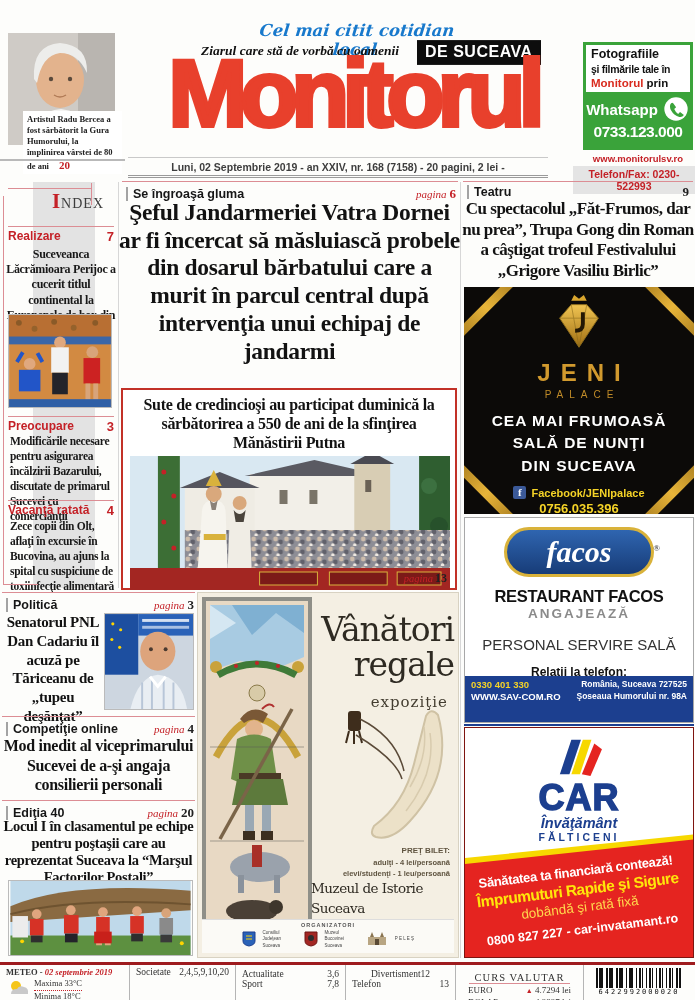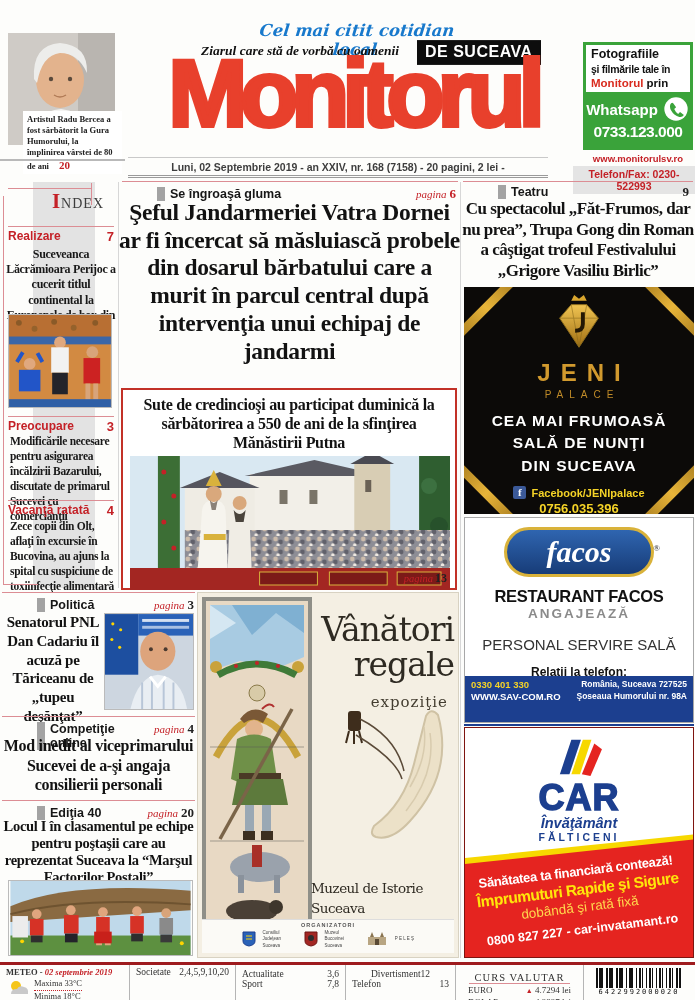--- a/index.html
+++ b/index.html
@@ -49,21 +49,21 @@
   .idx-title { left:8px; top:189px; width:96px; text-align:right; font-family:"Liberation Serif",serif; color:#3c3c3c;
                font-size:14px; letter-spacing:1px;}
   .idx-title .ini { color:#c42127; font-size:21px; font-weight:bold;}
   .idx-kicker { display:flex; justify-content:space-between; font-weight:bold; font-size:12px; color:#c42127;}
   .idx-kicker .pg { font-size:13px; }
   .idx-title-text { font-family:"Liberation Serif",serif; font-weight:bold; color:#181818; letter-spacing:-.3px;}
   .photo-frame { border:1px solid #bbb; }
 
   
   .kick { display:flex; justify-content:space-between; align-items:baseline; }
-  .kick .kt { font-weight:bold; font-size:12.5px; color:#161616; border-left:8px solid #a3a3a3; padding-left:5px;margin-left:31px;}
+  .kick .kt { font-weight:bold; font-size:12.5px; color:#161616; border-left:2px solid #a3a3a3; padding-left:5px;}
   .kick .pl { font-family:"Liberation Serif",serif; font-style:italic; font-size:11px; color:#c42127;}
   .kick .pn { font-family:"Liberation Serif",serif; font-weight:bold; font-size:13px; color:#222; margin-left:3px;}
   .kick .pn.red { color:#c42127;}
   .story-title { font-family:"Liberation Serif",serif; font-weight:bold; color:#121212; text-align:center; letter-spacing:-.3px;}
 
   
   .main-headline { left:118px; top:199px; width:343px; font-size:23.5px; line-height:1.18; }
   .putna-box { left:121px; top:388px; width:336px; height:202px; border:2px solid #c23127; background:#fff; padding:5px 7px;}
   .putna-head { font-size:16px; line-height:1.2; }
   .putna-page { position:absolute; right:8px; bottom:2px; }
@@ -412,20 +412,25 @@
     </div>
     <div class="expo-sub">expoziţie</div>
     <svg class="abs" style="left:128px;top:112px;" width="128" height="150" viewBox="0 0 128 150">
       <rect x="22" y="6" width="13" height="20" rx="3" fill="#3e2d1c"></rect>
       <path d="M23 26 l-3 12 M28 26 l0 13 M33 26 l3 12" stroke="#3e2d1c" stroke-width="2"></path>
       <path d="M34 14 q36 18 44 52" stroke="#5a4a38" stroke-width="1.5" fill="none"></path>
       <path d="M30 30 q40 24 46 44" stroke="#5a4a38" stroke-width="1.5" fill="none"></path>
       <path d="M112 10 q16 58 -28 106 q-18 20 -34 16 q-7 -2 -2 -11 q30 -22 40 -62 q8 -32 12 -48 q5 -9 12 -1z" fill="#ece1c8" stroke="#cfc2a4" stroke-width="2"></path>
       <path d="M104 28 q6 40 -24 78 M98 22 q4 30 -14 60" stroke="#d8cbae" stroke-width="1.5" fill="none"></path>
     </svg>
+    <div class="expo-price">
+      <div class="lbl">PREŢ BILET:</div>
+      <div class="ln">adulţi - 4 lei/persoană</div>
+      <div class="ln">elevi/studenţi - 1 leu/persoană</div>
+    </div>
     <div class="expo-venue">
       <div>Muzeul de Istorie Suceava</div>
       <div>5 iulie - 6 octombrie 2019</div>
     </div>
     <div class="expo-org">
       <div class="org-label">ORGANIZATORI</div>
       <div class="org-row">
         <svg width="14" height="16" viewBox="0 0 14 16">
             <path d="M1 1 h12 v9 q0 4 -6 5 q-6 -1 -6 -5z" fill="#2a62b8" stroke="#1c3f8f"></path>
             <path d="M4 5 h6 M4 8 h6" stroke="#ffd500"></path>

